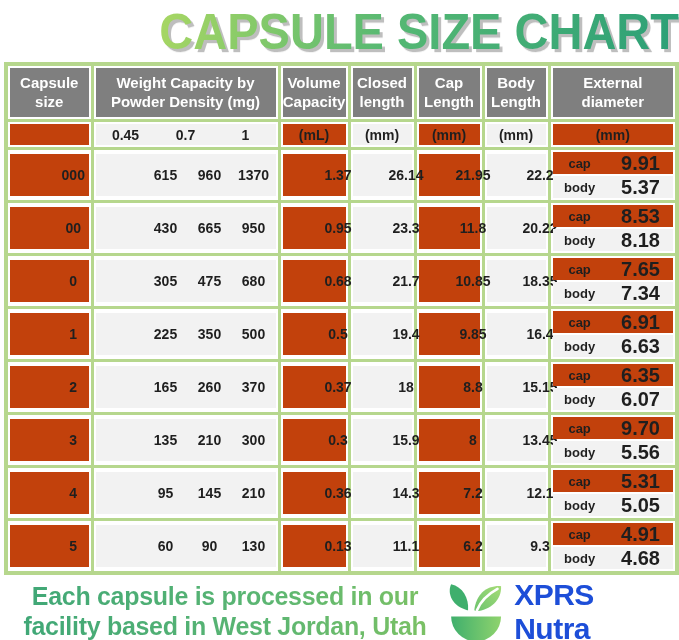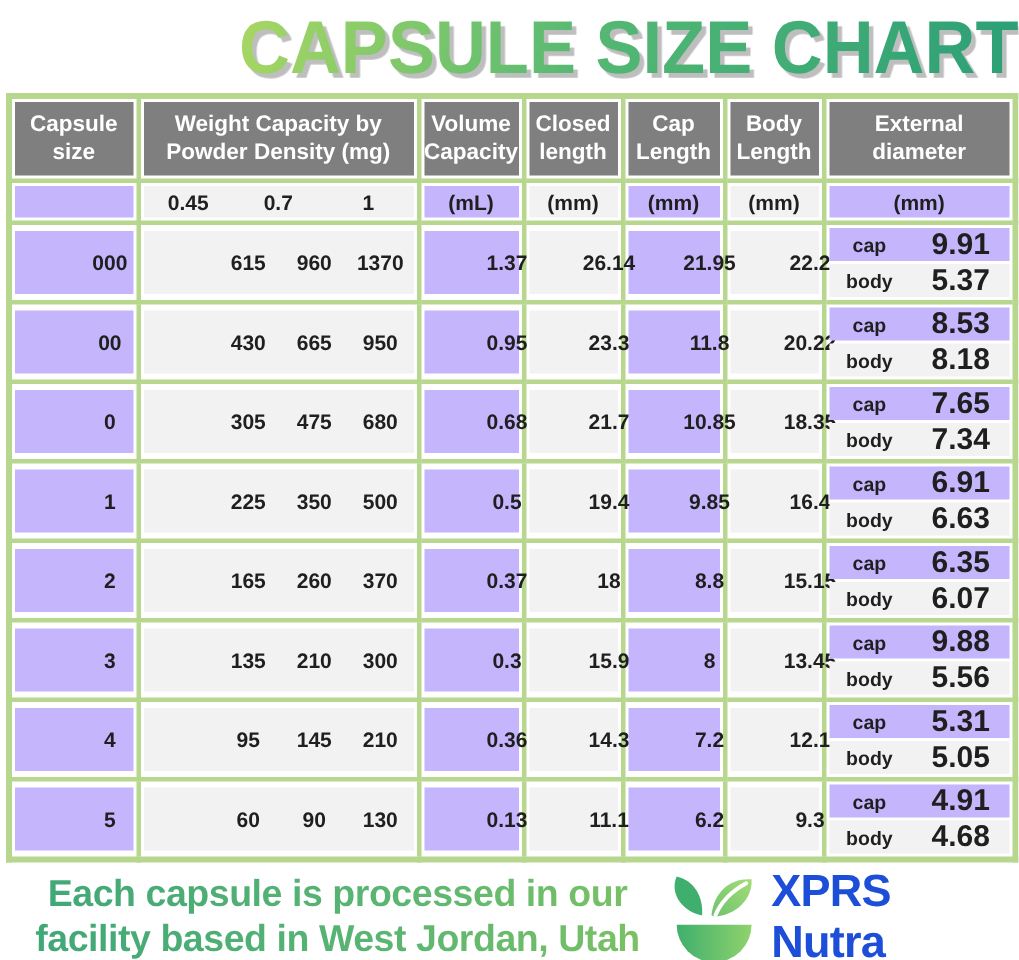--- a/index.html
+++ b/index.html
@@ -25,21 +25,21 @@
   col.c-weight { width:187px; }
   col.c-volume { width:70px; }
   col.c-closed { width:66px; }
   col.c-cap    { width:68px; }
   col.c-body   { width:66px; }
   col.c-ext    { width:128px; }
 
   .fill { width:100%; display:flex; align-items:center; justify-content:center;
           font-weight:bold; color:#1f1f1f; font-size:14px; text-align:center; }
   .dark  { background:#7f7f7f; color:#ffffff; font-size:15px; }
-  .gray  { background:#c4b5fd; }
+  .gray  { background:#c2410c; }
   .light { background:#f2f2f2; }
 
   .h-fill   { height:49px; flex-direction:column; line-height:1.25; }
   .u-fill   { height:21px; }
   .d-fill   { height:42px;padding-left:48px; }
 
   .weight-grid { display:grid; grid-template-columns:1fr 1fr 1fr; align-items:center; }
 
   .ext { display:flex; flex-direction:column; gap:2px; }
   .ext-sub { height:22px; display:flex; align-items:center; font-weight:bold;
@@ -353,21 +353,21 @@
     <td>
             <div class="fill gray d-fill">8</div>
           </td>
     <td>
             <div class="fill light d-fill">13.45</div>
           </td>
     <td>
             <div class="ext">
         <div class="ext-sub gray">
                 <span class="ext-label">cap</span>
-                <span class="ext-val">9.88</span>
+                <span class="ext-val">9.70</span>
               </div>
         <div class="ext-sub light">
                 <span class="ext-label">body</span>
                 <span class="ext-val">5.56</span>
               </div>
     </div>
           </td>
   </tr>
 
   <tr>

